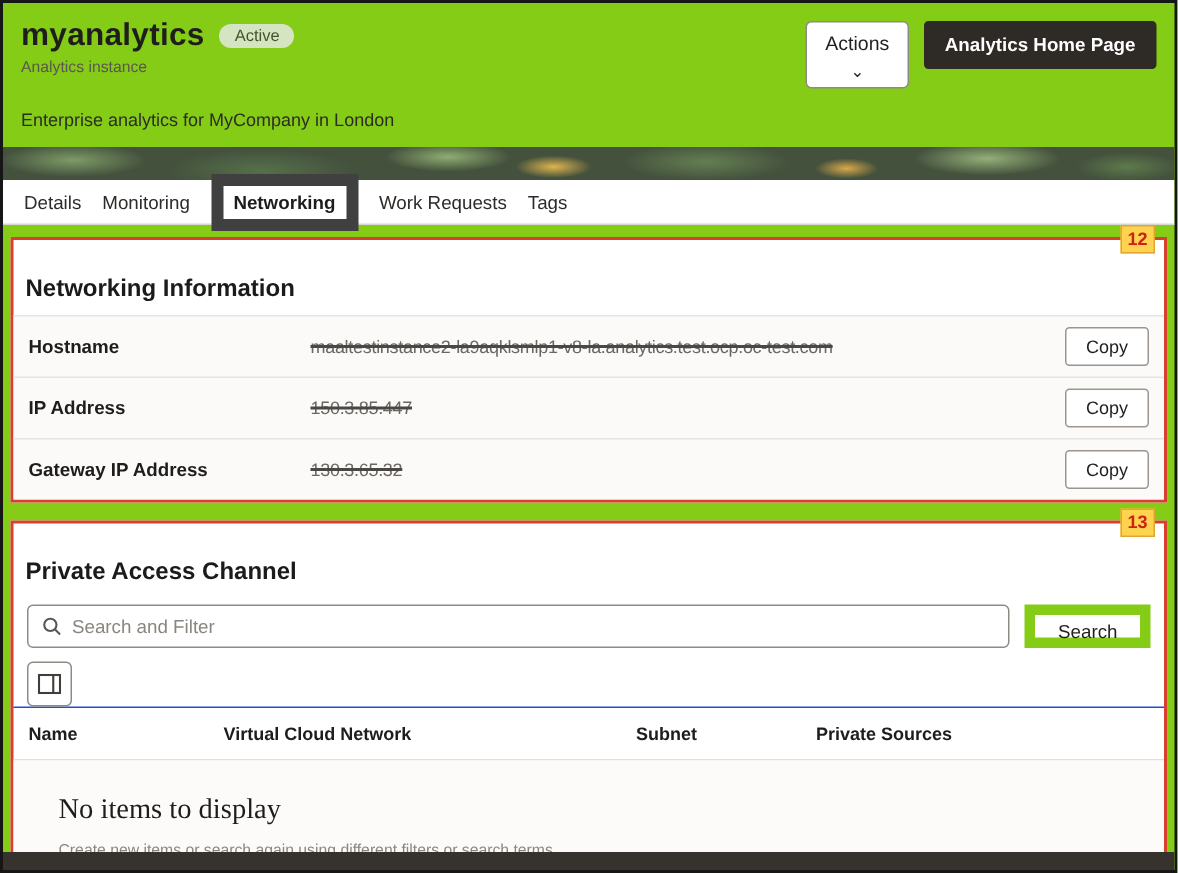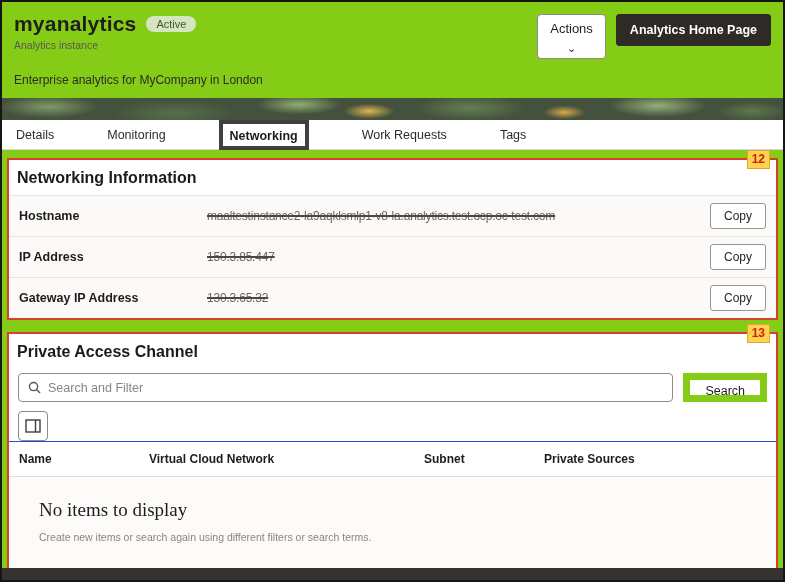--- a/index.html
+++ b/index.html
@@ -50,49 +50,49 @@
       radial-gradient(ellipse 60px 14px at 38% 30%, #8fae72 0%, rgba(0,0,0,0) 70%),
       radial-gradient(ellipse 34px 10px at 47% 60%, #e0b54e 0%, rgba(0,0,0,0) 75%),
       radial-gradient(ellipse 80px 18px at 60% 45%, #647f52 0%, rgba(0,0,0,0) 70%),
       radial-gradient(ellipse 28px 9px at 72% 65%, #d9a94a 0%, rgba(0,0,0,0) 75%),
       radial-gradient(ellipse 70px 16px at 84% 35%, #93b078 0%, rgba(0,0,0,0) 70%),
       radial-gradient(ellipse 50px 14px at 96% 60%, #5d7a4c 0%, rgba(0,0,0,0) 70%);
   }
 
   
   .tabbar {
-    display: flex; align-items: center; gap: 53px;
+    display: flex; align-items: center; gap: 14px;
     padding: 14px 14px; height: 30px;
     border-bottom: 1px solid #d9d5d0;
     background: #fff;
   }
   .tab { font-size: 12.5px; color: #2e2b28; cursor: pointer; white-space: nowrap; }
   .tab-annot {
-    border: 4px solid #404040;
+    border: 8px solid #404040;
     padding: 2px 7px;
   }
   .tab.active { font-weight: bold; color: #1f1d1b; }
 
   
   .annot-box {
     border: 2px solid #d7402e;
     margin: 8px 5px 0 5px;
     position: relative;
     background: #fff;
   }
   .annot-label {
     position: absolute; top: -10px; right: 6px;
     background: #ffd34f; color: #cc2211;
     font-size: 12px; font-weight: bold;
     padding: 1px 4px; line-height: 15px;
     border: 1px solid #e0a72e;
   }
 
   
-  .section-title { font-size: 16px; font-weight: bold; color: #1d1b19; padding: 9px 8px 8px 8px; }
+  .section-title { font-size: 16px; font-weight: bold; color: #1d1b19; padding: 24px 8px 8px 8px; }
   .info-rows { }
   .info-row {
     display: flex; align-items: center;
     padding: 7px 10px;
     border-top: 1px solid #e7e4e0;
     background: #fbfaf9;
     min-height: 40px;
   }
   .info-label { width: 188px; font-size: 12.5px; font-weight: bold; color: #1f1d1b; }
   .info-value { flex: 1; font-size: 12px; color: #403d3a; }

